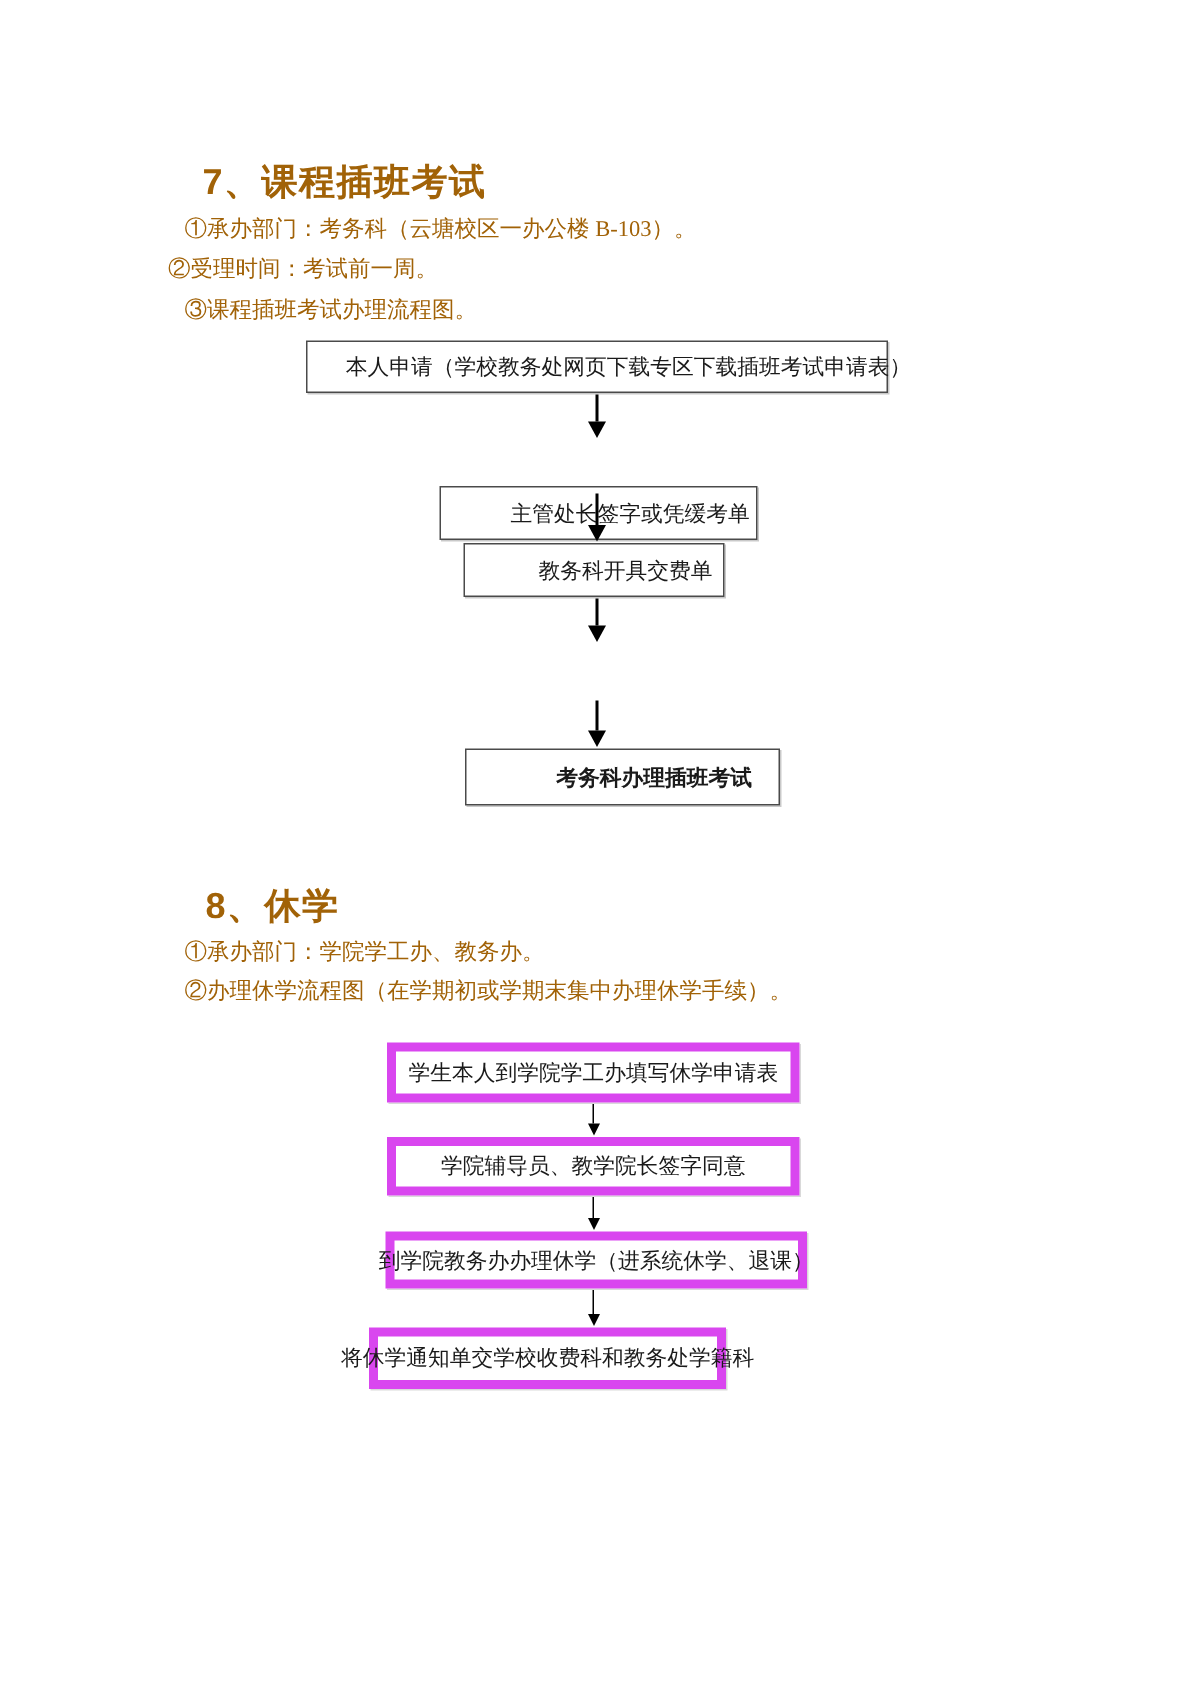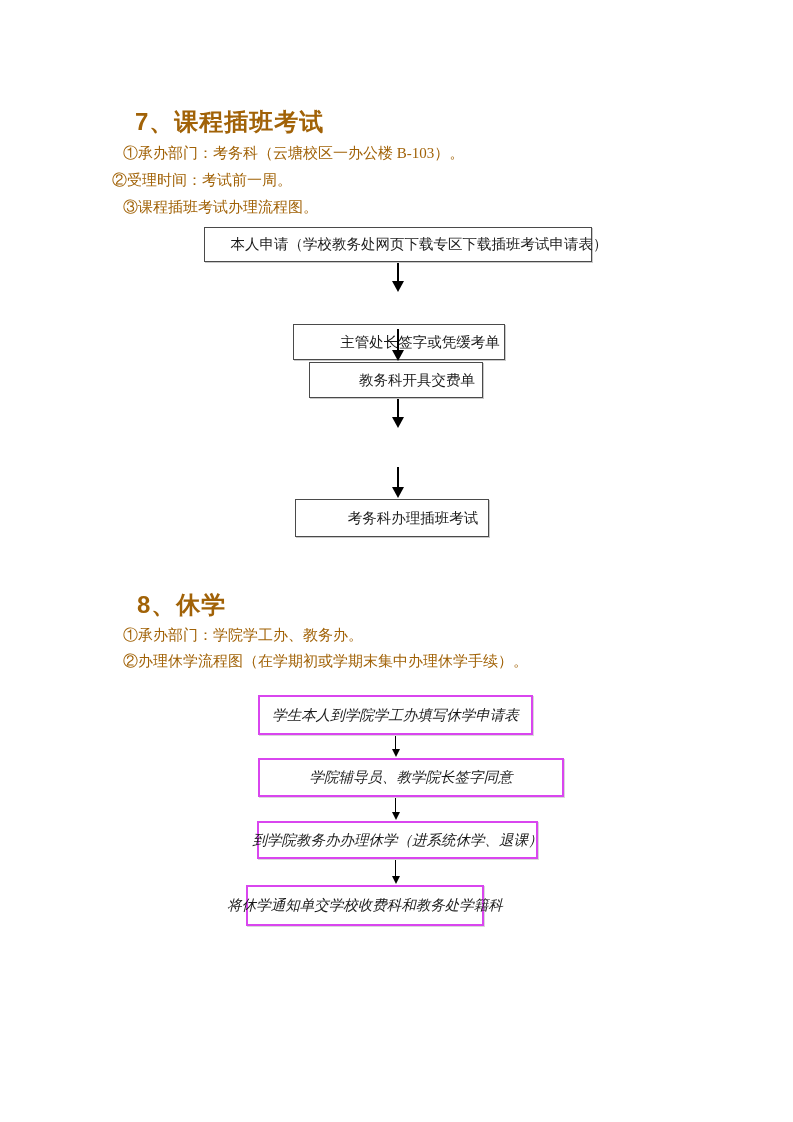--- a/index.html
+++ b/index.html
@@ -35,21 +35,21 @@
     background: #ffffff;
     display: flex;
     align-items: center;
     justify-content: center;
     text-align: center;
     font-size: 14.5px;
     color: #1a1a1a;
     white-space: nowrap;
   }
   .fbox-dark { border: 1.5px solid #4a4a4a; box-shadow: 1px 1px 0 #c9c9c9; padding-left: 42px; }
-  .fbox-gray { border: 2px solid #d946ef; box-shadow: 1px 1px 0 #d9d9d9; font-style: italic; }
+  .fbox-gray { border: 6px solid #d946ef; box-shadow: 1px 1px 0 #d9d9d9; }
   .arrow {
     position: absolute;
     display: flex;
     flex-direction: column;
     align-items: center;
   }
   .arrow .shaft { flex: 1; background: #000000; }
   .arrow .head { width: 0; height: 0; }
   .arrow-lg { width: 13px; }
   .arrow-lg .shaft { width: 2px; }
@@ -93,34 +93,34 @@
   <div class="arrow arrow-lg" style="left:391px; top:399px; height:29px;">
       <span class="shaft"></span>
       <span class="head"></span>
     </div>
 
   <div class="arrow arrow-lg" style="left:391px; top:467px; height:31px;">
       <span class="shaft"></span>
       <span class="head"></span>
     </div>
 
-  <div class="fbox fbox-dark" style="left:295px; top:499px; width:194px; height:38px;">考务科办理插班考试</div>
+  <div class="fbox fbox-dark" style="left:310px; top:499px; width:210px; height:38px;font-weight:bold;">考务科办理插班考试</div>
 
   <div class="heading" style="left:137px; top:593px;">8、休学</div>
 
   <div class="body-line" style="left:123px; top:626px;">①承办部门：学院学工办、教务办。</div>
   <div class="body-line" style="left:123px; top:652px;">②办理休学流程图（在学期初或学期末集中办理休学手续）。</div>
 
   <div class="fbox fbox-gray" style="left:258px; top:695px; width:275px; height:40px;">学生本人到学院学工办填写休学申请表</div>
   <div class="arrow arrow-sm" style="left:391px; top:736px; height:21px;">
       <span class="shaft"></span>
       <span class="head"></span>
     </div>
 
-  <div class="fbox fbox-gray" style="left:258px; top:758px; width:306px; height:39px;">学院辅导员、教学院长签字同意</div>
+  <div class="fbox fbox-gray" style="left:258px; top:758px; width:275px; height:39px;">学院辅导员、教学院长签字同意</div>
   <div class="arrow arrow-sm" style="left:391px; top:798px; height:22px;">
       <span class="shaft"></span>
       <span class="head"></span>
     </div>
 
   <div class="fbox fbox-gray" style="left:257px; top:821px; width:281px; height:38px;">到学院教务办办理休学（进系统休学、退课）</div>
   <div class="arrow arrow-sm" style="left:391px; top:860px; height:24px;">
       <span class="shaft"></span>
       <span class="head"></span>
     </div>

